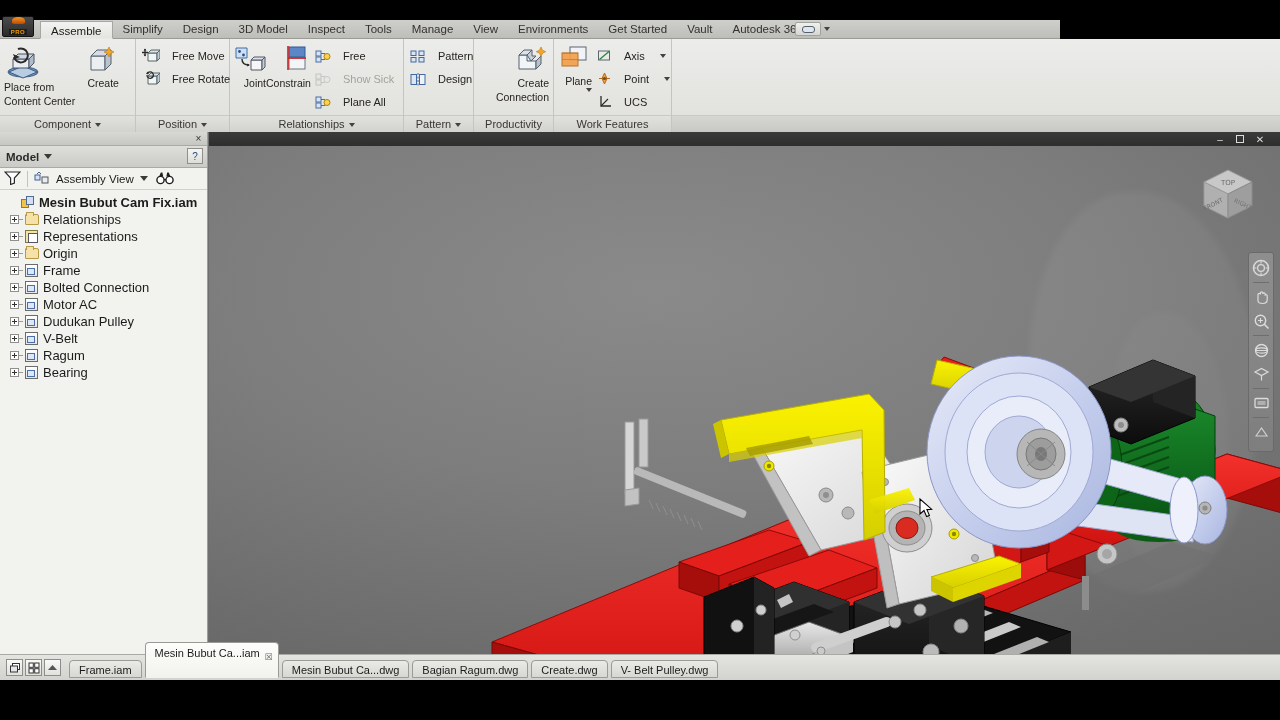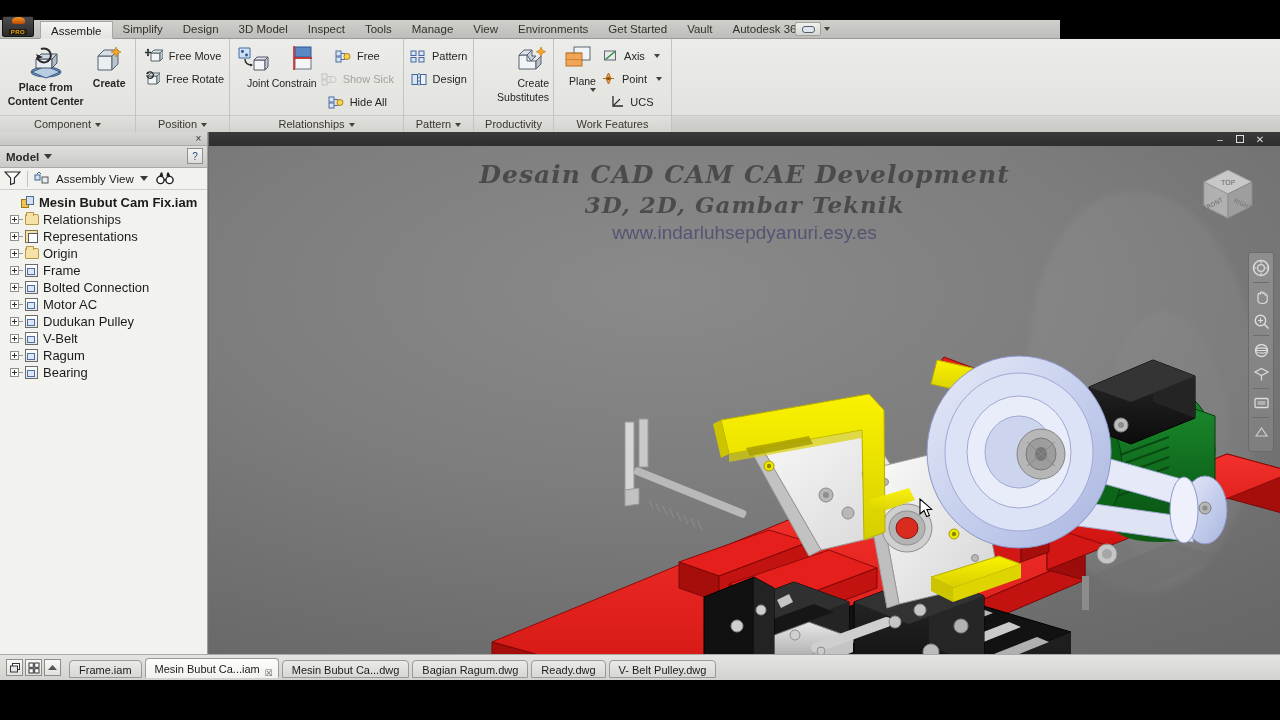--- a/index.html
+++ b/index.html
@@ -41,24 +41,24 @@
   
   #panels { position:absolute; left:0; top:19px; height:93px; width:1280px; display:flex; align-items:stretch; }
   .panel { position:relative; display:flex; flex-direction:column; border-right:1px solid #c4c4c0;
            background:linear-gradient(#ececeA,#e0e0dc); }
   .panel-body { flex:1; display:flex; align-items:flex-start; padding:4px 4px 0 4px; }
   .panel-label { height:17px; line-height:17px; text-align:center; font-size:11px; color:#3a3632;
                  background:linear-gradient(#e1e1dd,#d2d2ce); border-top:1px solid #c9c9c5; }
   .panel-label .car { display:inline-block; width:0;height:0; margin-left:4px; vertical-align:middle;
                       border-left:3px solid transparent; border-right:3px solid transparent; border-top:4px solid #45413c; }
 
-  .bigbtn { width:76px; display:flex; flex-direction:column; align-items:center; cursor:default; padding-top:2px;font-weight:bold; }
+  .bigbtn { width:76px; display:flex; flex-direction:column; align-items:flex-start; cursor:default; padding-top:2px; }
   .bigbtn .lbl { font-size:10.5px; line-height:12px; text-align:center; color:#272421; margin-top:2px; }
   .smallcol { display:flex; flex-direction:column; justify-content:flex-start; gap:1px; padding-top:2px; }
-  .smallbtn { display:flex; align-items:center; gap:6px; height:22px; padding:0 5px 0 2px; cursor:default; white-space:nowrap;justify-content:center; }
+  .smallbtn { display:flex; align-items:center; gap:12px; height:22px; padding:0 5px 0 2px; cursor:default; white-space:nowrap; }
   .smallbtn .lbl { font-size:11px; color:#272421; }
   .smallbtn.disabled .lbl { color:#a5a29c; }
   .vcol { display:flex; flex-direction:column; align-items:flex-end; cursor:default; padding-top:2px; }
   .vcol .lbl { font-size:10.5px; color:#272421; margin-top:2px; text-align:center; line-height:12px; }
   .caret-sm { width:0;height:0; border-left:3px solid transparent; border-right:3px solid transparent;
               border-top:4px solid #45413c; margin-left:3px; }
   .ico { display:block; }
 
   
   #main { position:absolute; left:0; top:132px; width:1280px; height:522px; background:#6f6f6f; }
@@ -151,21 +151,21 @@
   #tabbar { position:absolute; left:0; top:654px; width:1280px; height:26px;
             background:linear-gradient(#e4e4e0,#d2d2ce); border-top:1px solid #a9a9a5; display:flex; align-items:center; }
   #tabbar .leftico { display:flex; align-items:center; gap:2px; margin-left:6px; }
   .tbtn { width:17px; height:17px; border:1px solid #8d8d89; background:linear-gradient(#fafaf8,#e0e0dc);
           display:flex; align-items:center; justify-content:center; cursor:default; }
   #doctabs { display:flex; align-items:flex-end; gap:0px; margin-left:8px; height:20px; }
   .dtab { height:18px; line-height:18px; padding:0 9px; font-size:11px; color:#1b1b1b; white-space:nowrap;
           background:linear-gradient(#eaeae6,#d7d7d3); border:1px solid #9a9a96;
           border-radius:4px 4px 0 0; margin-right:3px; cursor:default; position:relative; }
   .dtab.active { background:linear-gradient(#fdfdfb,#f2f2ee); border-bottom-color:#f2f2ee;
-                 height:20px; line-height:20px; font-weight:normal; padding-right:18px; }
+                 height:36px; line-height:20px; font-weight:normal; padding-right:18px; }
   .dtab .x { position:absolute; right:5px; top:4px; font-size:9px; color:#666; }
 
   
   #statusbar { position:absolute; left:0; top:680px; width:1280px; height:22px;
                background:linear-gradient(#f0f0ec,#d8d8d4); border-top:1px solid #b4b4b0;
                display:flex; align-items:center; }
   #status-text { margin-left:4px; font-size:11px; color:#222; }
   #status-right { margin-left:auto; display:flex; gap:22px; margin-right:22px; font-size:11px; color:#3a3a3a; }
 
   
@@ -313,21 +313,21 @@
               </svg>
               <span class="lbl">Show Sick</span>
             </div>
             <div class="smallbtn">
               <svg width="16" height="15" viewBox="0 0 16 15">
                 <rect x="1" y="2" width="5" height="5" fill="#d9e4f2" stroke="#4a6ea4"></rect>
                 <rect x="1" y="8" width="5" height="5" fill="#d9e4f2" stroke="#4a6ea4"></rect>
                 <path d="M6 4.5 h4 M6 10.5 h4" stroke="#4a6ea4"></path>
                 <circle cx="12" cy="7.5" r="3" fill="#fbd44a" stroke="#a8801a"></circle>
               </svg>
-              <span class="lbl">Hide All</span>
+              <span class="lbl">Plane All</span>
             </div>
           </div>
         </div>
         <div class="panel-label">
           <span>Relationships</span><i class="car"></i>
         </div>
       </div>
 
       <div class="panel" style="width:70px;">
         <div class="panel-body">
@@ -360,21 +360,21 @@
         <div class="panel-body" style="justify-content:center;">
           <div class="vcol" style="width:74px;">
             <svg class="ico" width="34" height="30" viewBox="0 0 34 30">
               <path d="M4 10 h8 v6 h9 v8 h-17 z" fill="#f2f5f8" stroke="#55606c"></path>
               <path d="M4 10 l5 -5 h8 l-5 5 z" fill="#dbe2e9" stroke="#55606c"></path>
               <path d="M12 10 l5 -5 v6 h4 l-5 5 z" fill="#c6d0da" stroke="#55606c"></path>
               <path d="M21 16 l5 -5 v8 l-5 5 z" fill="#b6c1cc" stroke="#55606c"></path>
               <path d="M26 2 l1.5 3.2 l3.2 1.5 l-3.2 1.5 l-1.5 3.2 l-1.5 -3.2 l-3.2 -1.5 l3.2 -1.5 z" fill="#f5a623" stroke="#b8761a" stroke-width=".6"></path>
             </svg>
             <div class="lbl">Create</div>
-            <div class="lbl">Substitutes</div>
+            <div class="lbl">Connection</div>
           </div>
         </div>
         <div class="panel-label">
           <span>Productivity</span>
         </div>
       </div>
 
       <div class="panel" style="width:118px;">
         <div class="panel-body">
           <div class="vcol" style="width:42px;">
@@ -603,25 +603,20 @@
         <div class="wbtn" style="right:52px;">–</div>
         <div class="wbtn" style="right:32px;">
           <span style="display:inline-block;width:8px;height:8px;border:1.5px solid #dcdcdc;"></span>
         </div>
         <div class="wbtn" style="right:12px;">✕</div>
       </div>
 
       <div class="ghost" style="left:820px; top:60px; width:230px; height:400px;"></div>
       <div class="ghost" style="left:900px; top:180px; width:120px; height:260px; opacity:.5;"></div>
 
-      <div id="watermark">
-        <div class="l1">Desain CAD CAM CAE Development</div>
-        <div class="l2">3D, 2D, Gambar Teknik</div>
-        <div class="l3">www.indarluhsepdyanuri.esy.es</div>
-      </div>
 
       <div id="model">
         <svg width="1071" height="522" viewBox="0 0 1071 522">
           <defs>
             <linearGradient id="gRedTop" x1="0" y1="0" x2="0" y2="1">
               <stop offset="0" stop-color="#f4312c"></stop>
                 <stop offset="1" stop-color="#cf1310"></stop>
             </linearGradient>
             <linearGradient id="gRedSide" x1="0" y1="0" x2="1" y2="0">
               <stop offset="0" stop-color="#bd100d"></stop>
@@ -932,20 +927,20 @@
           <path d="M1 7 L5.5 2 L10 7 Z" fill="#555"></path>
         </svg>
       </div>
     </div>
     <div id="doctabs">
 
     <div class="dtab"><span>Frame.iam</span></div>
         <div class="dtab active"><span>Mesin Bubut Ca...iam</span><span class="x">☒</span></div>
         <div class="dtab"><span>Mesin Bubut Ca...dwg</span></div>
         <div class="dtab"><span>Bagian Ragum.dwg</span></div>
-        <div class="dtab"><span>Ready.dwg</span></div>
+        <div class="dtab"><span>Create.dwg</span></div>
         <div class="dtab"><span>V- Belt Pulley.dwg</span></div>
       </div>
   </div>
 
 
   <div class="letterbox-bottom"></div>
 </div>
 
 </body></html>

